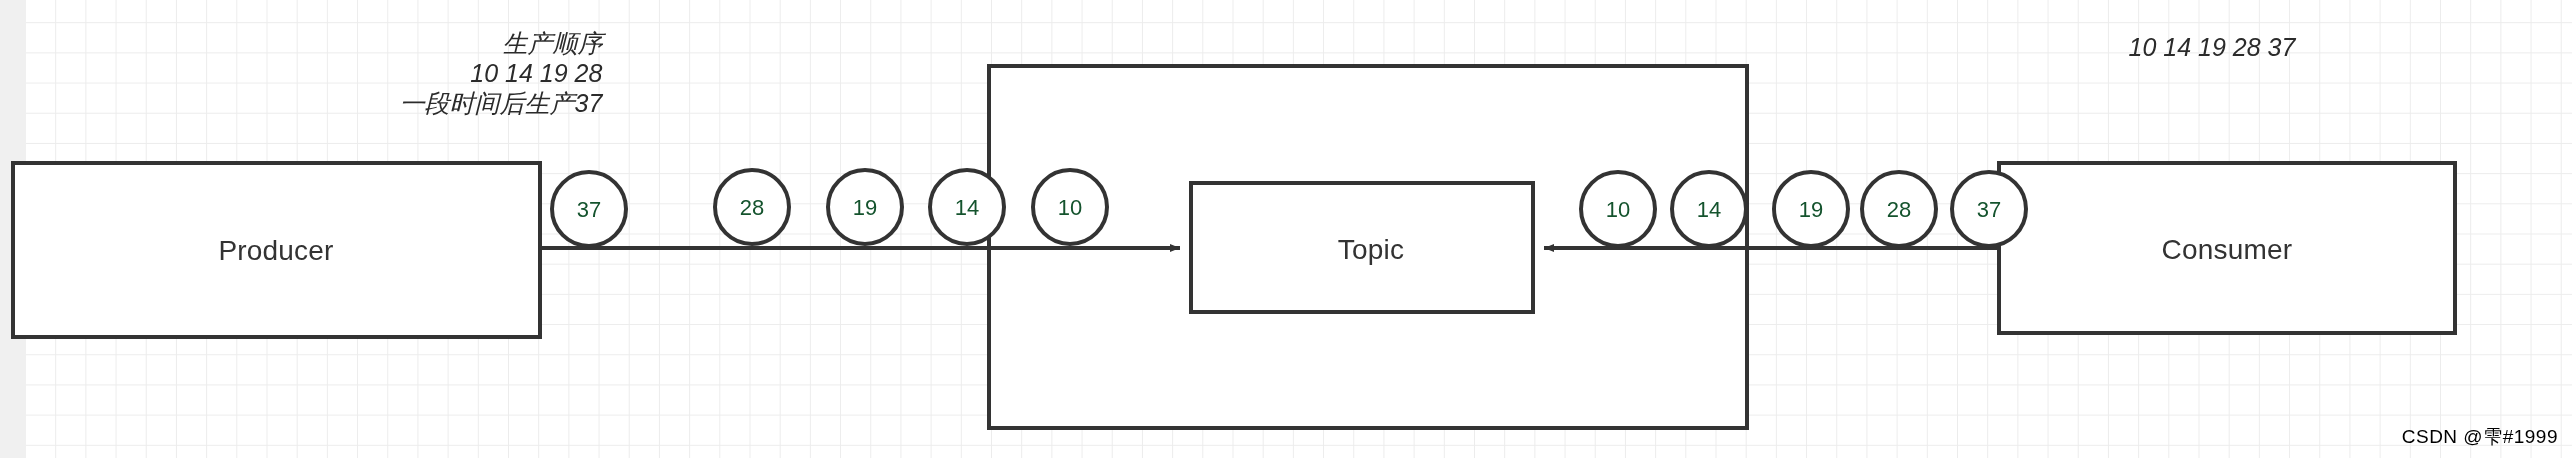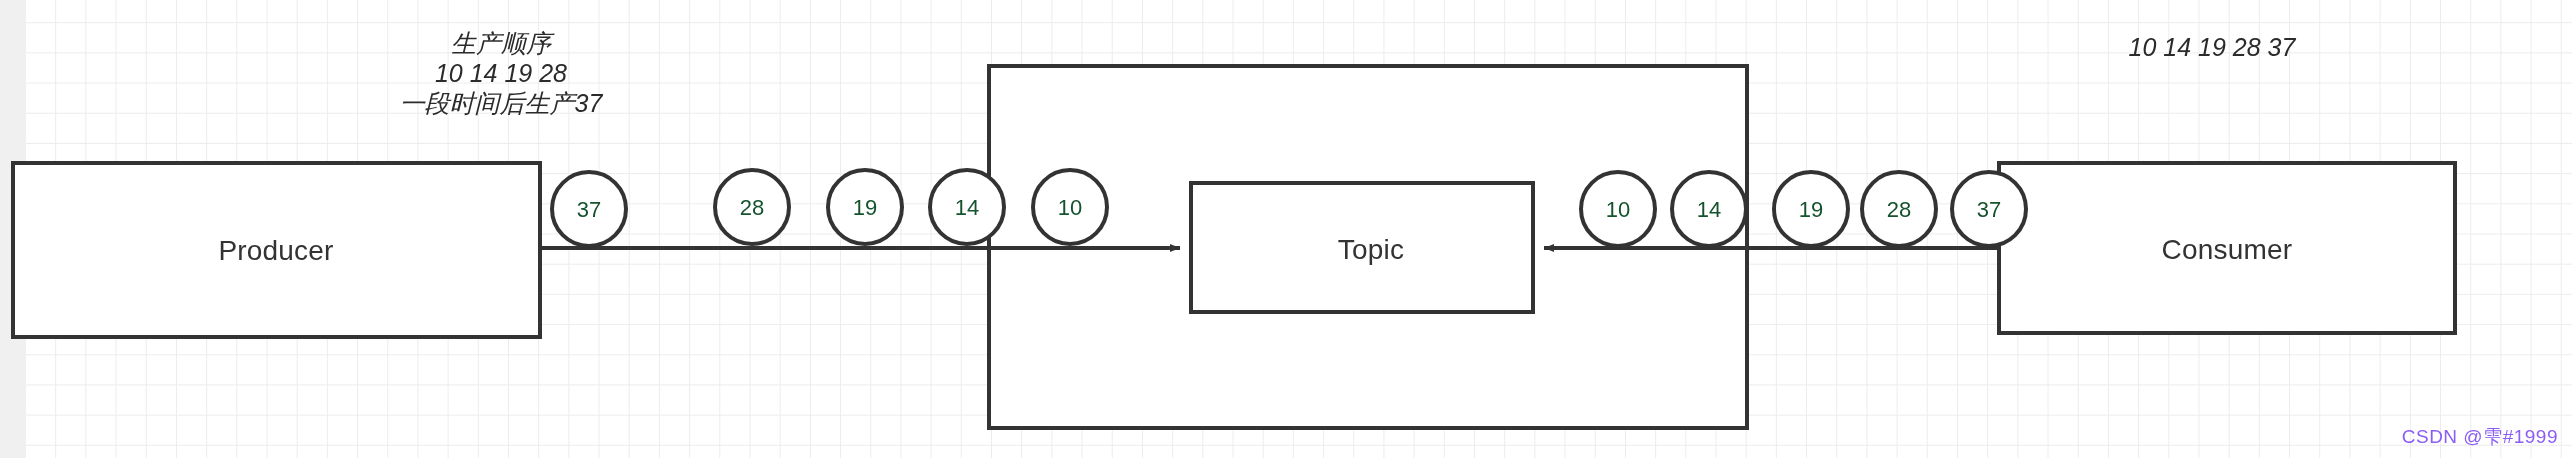--- a/index.html
+++ b/index.html
@@ -54,31 +54,31 @@
   }
   .annot {
     position: absolute;
     font-family: "Liberation Sans", sans-serif;
     font-style: italic;
     font-weight: 500;
     font-size: 25px;
     color: #2b2b2b;
     white-space: nowrap;
     transform: translateX(-50%);
-    text-align: center;
+    text-align: right;
     line-height: 30px;
   }
   .annot-line { display: block; }
   #watermark {
     position: absolute;
     right: 14px;
     bottom: 8px;
     font-family: "Liberation Sans", sans-serif;
     font-size: 19px;
-    color: #8b5cf6;
+    color: #000000;
     white-space: nowrap;
     letter-spacing: 0.5px;
   }
 </style>
 </head>
 <body>
 
 <div id="canvas">
 
   <div id="grid-area"></div>

